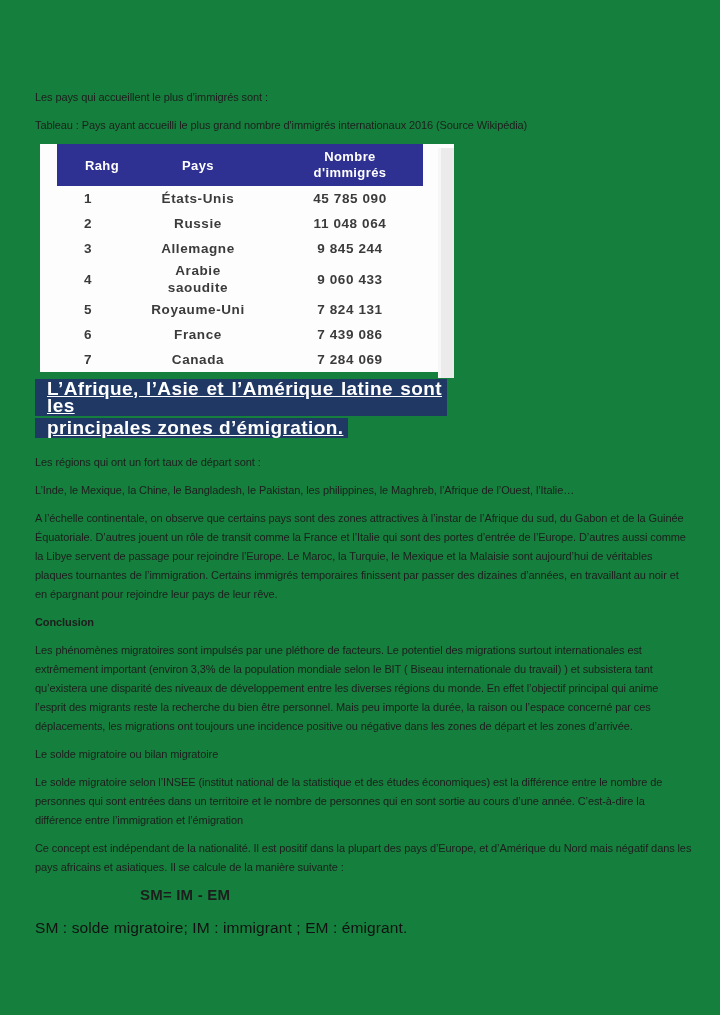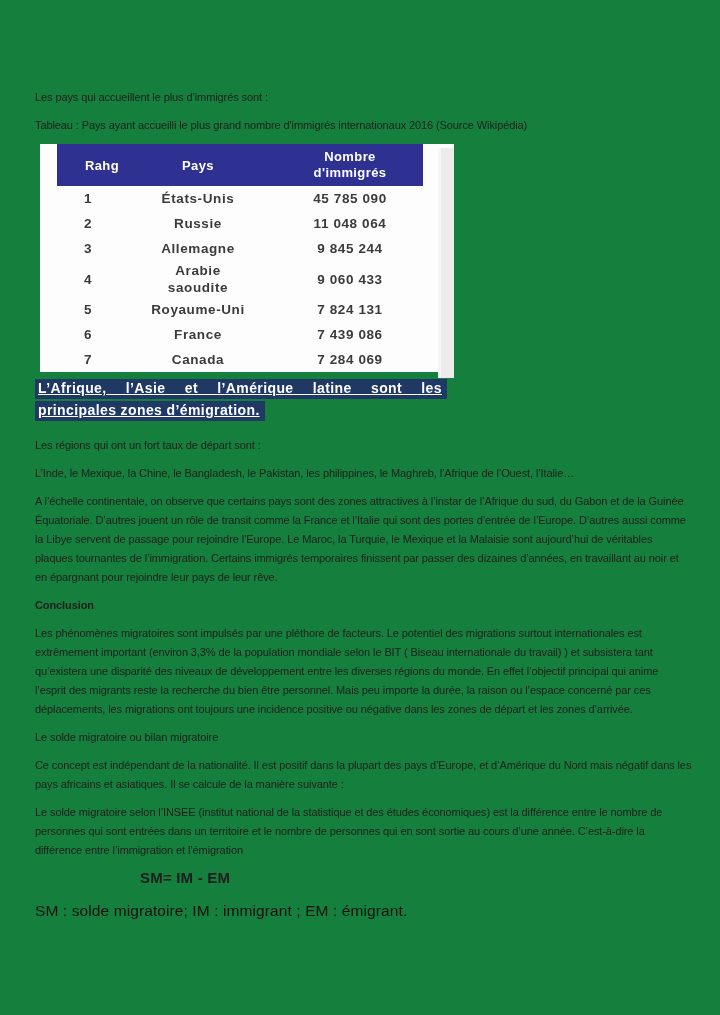--- a/index.html
+++ b/index.html
@@ -52,22 +52,22 @@
     letter-spacing:0.6px;
     height:25px; padding:1px 0;
   }
   table.stats td .wrap-country { display:inline-block; width:72px; line-height:17px; }
   col.c-rank { width:62px; } col.c-country { width:158px; } col.c-count { width:146px; }
 
   
   .banner { margin:0 0 13px 0; line-height:17px; }
   .banner-line {
     display:inline-block; color:#ffffff; font-weight:bold;
-    font-size:14px; letter-spacing:0.4px;
-    padding:1px 5px 2px 3px; margin-bottom:2px;
+    font-size:19px; letter-spacing:0.4px;
+    padding:1px 5px 2px 12px; margin-bottom:2px;
     text-decoration:underline;
   }
   .banner-line.first { width:412px; text-align:justify; text-align-last:justify; }
 
   .formula {
     font-size:15px; color:#1d1d1d; margin:6px 0 16px 105px;
     letter-spacing:0.2px;
     font-weight:bold;
   }
   .legend {
@@ -152,22 +152,22 @@
 
 
     <p class="body-text">A l’échelle continentale, on observe que certains pays sont des zones attractives à l’instar de l’Afrique du sud, du Gabon et de la Guinée Équatoriale. D’autres jouent un rôle de transit comme la France et l’Italie qui sont des portes d’entrée de l’Europe. D’autres aussi comme la Libye servent de passage pour rejoindre l’Europe. Le Maroc, la Turquie, le Mexique et la Malaisie sont aujourd’hui de véritables plaques tournantes de l’immigration. Certains immigrés temporaires finissent par passer des dizaines d’années, en travaillant au noir et en épargnant pour rejoindre leur pays de leur rêve.</p>
 
     <p class="body-text heading-bold">Conclusion</p>
 
     <p class="body-text">Les phénomènes migratoires sont impulsés par une pléthore de facteurs. Le potentiel des migrations surtout internationales est extrêmement important (environ 3,3% de la population mondiale selon le BIT ( Biseau internationale du travail) ) et subsistera tant qu’existera une disparité des niveaux de développement entre les diverses régions du monde. En effet l’objectif principal qui anime l’esprit des migrants reste la recherche du bien être personnel. Mais peu importe la durée, la raison ou l’espace concerné par ces déplacements, les migrations ont toujours une incidence positive ou négative dans les zones de départ et les zones d’arrivée.</p>
 
     <p class="body-text">Le solde migratoire ou bilan migratoire</p>
 
+    <p class="body-text">Le solde migratoire selon l’INSEE (institut national de la statistique et des études économiques) est la différence entre le nombre de personnes qui sont entrées dans un territoire et le nombre de personnes qui en sont sortie au cours d’une année. C’est-à-dire la différence entre l’immigration et l’émigration</p>
+
     <p class="body-text">Ce concept est indépendant de la nationalité. Il est positif dans la plupart des pays d’Europe, et d’Amérique du Nord mais négatif dans les pays africains et asiatiques. Il se calcule de la manière suivante :</p>
-
-    <p class="body-text">Le solde migratoire selon l’INSEE (institut national de la statistique et des études économiques) est la différence entre le nombre de personnes qui sont entrées dans un territoire et le nombre de personnes qui en sont sortie au cours d’une année. C’est-à-dire la différence entre l’immigration et l’émigration</p>
 
     <div class="formula">SM= IM - EM</div>
 
     <div class="legend">SM : solde migratoire; IM : immigrant ; EM : émigrant.</div>
 
   </div>
 </div>
 
 </body></html>

